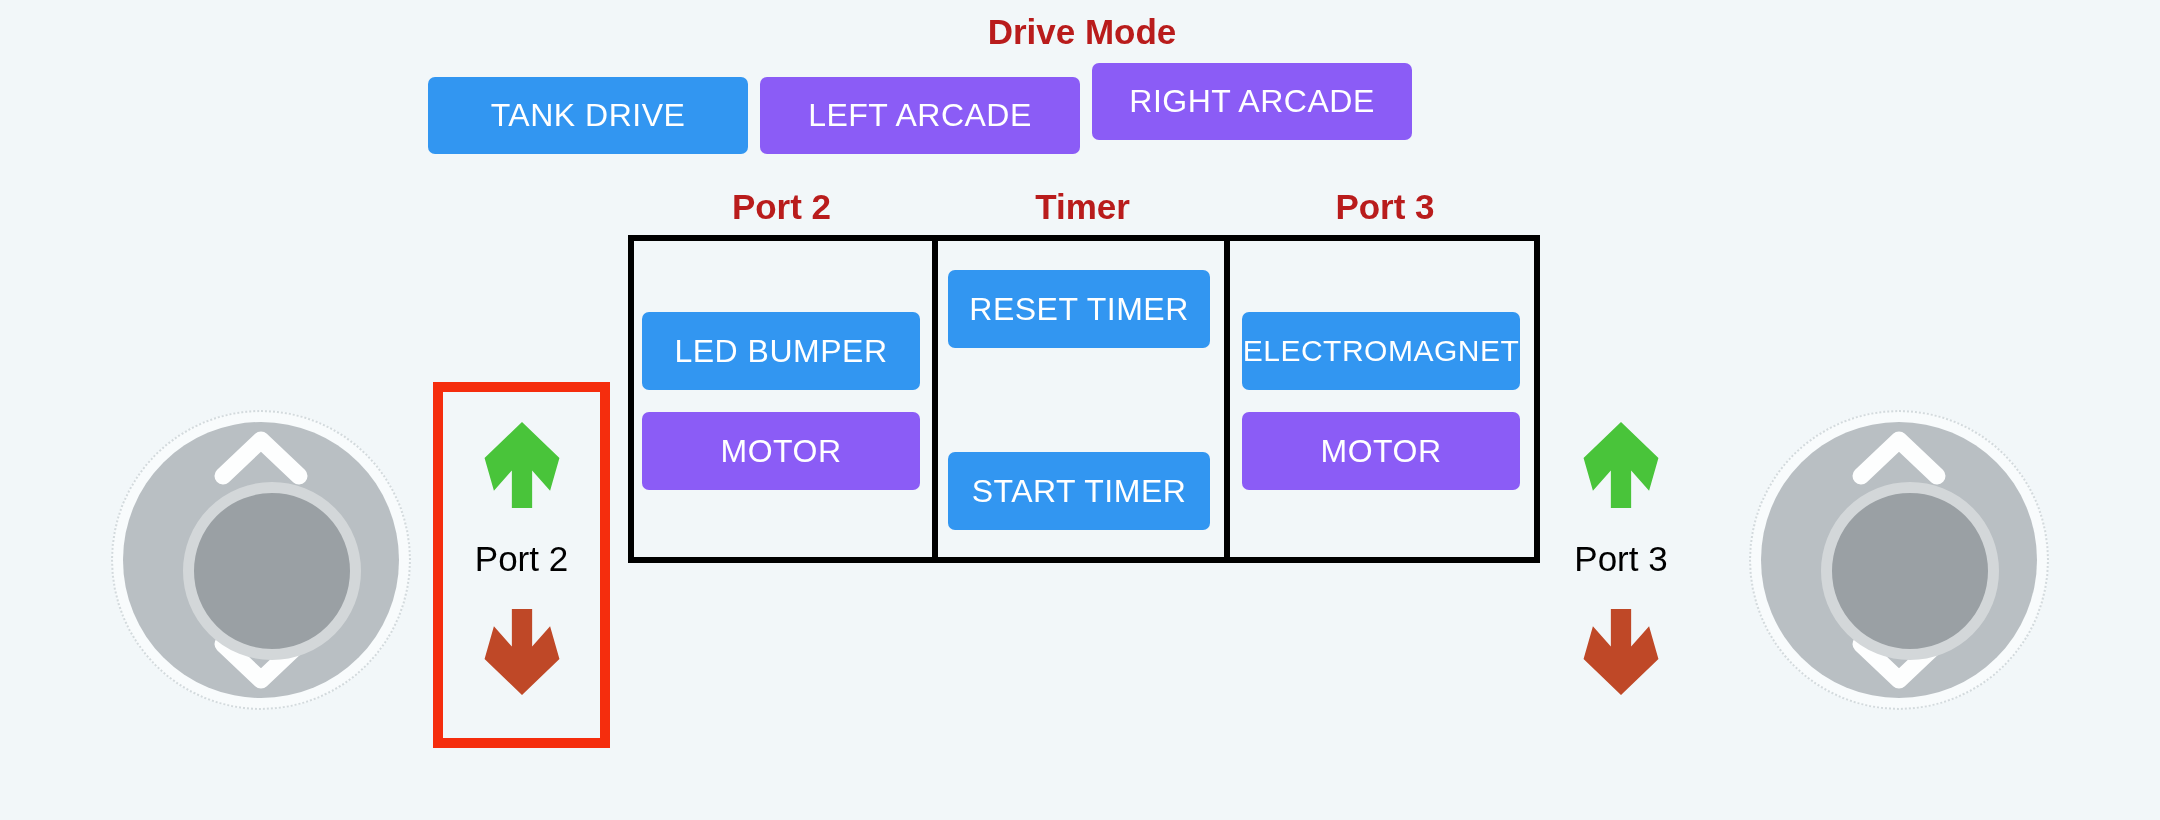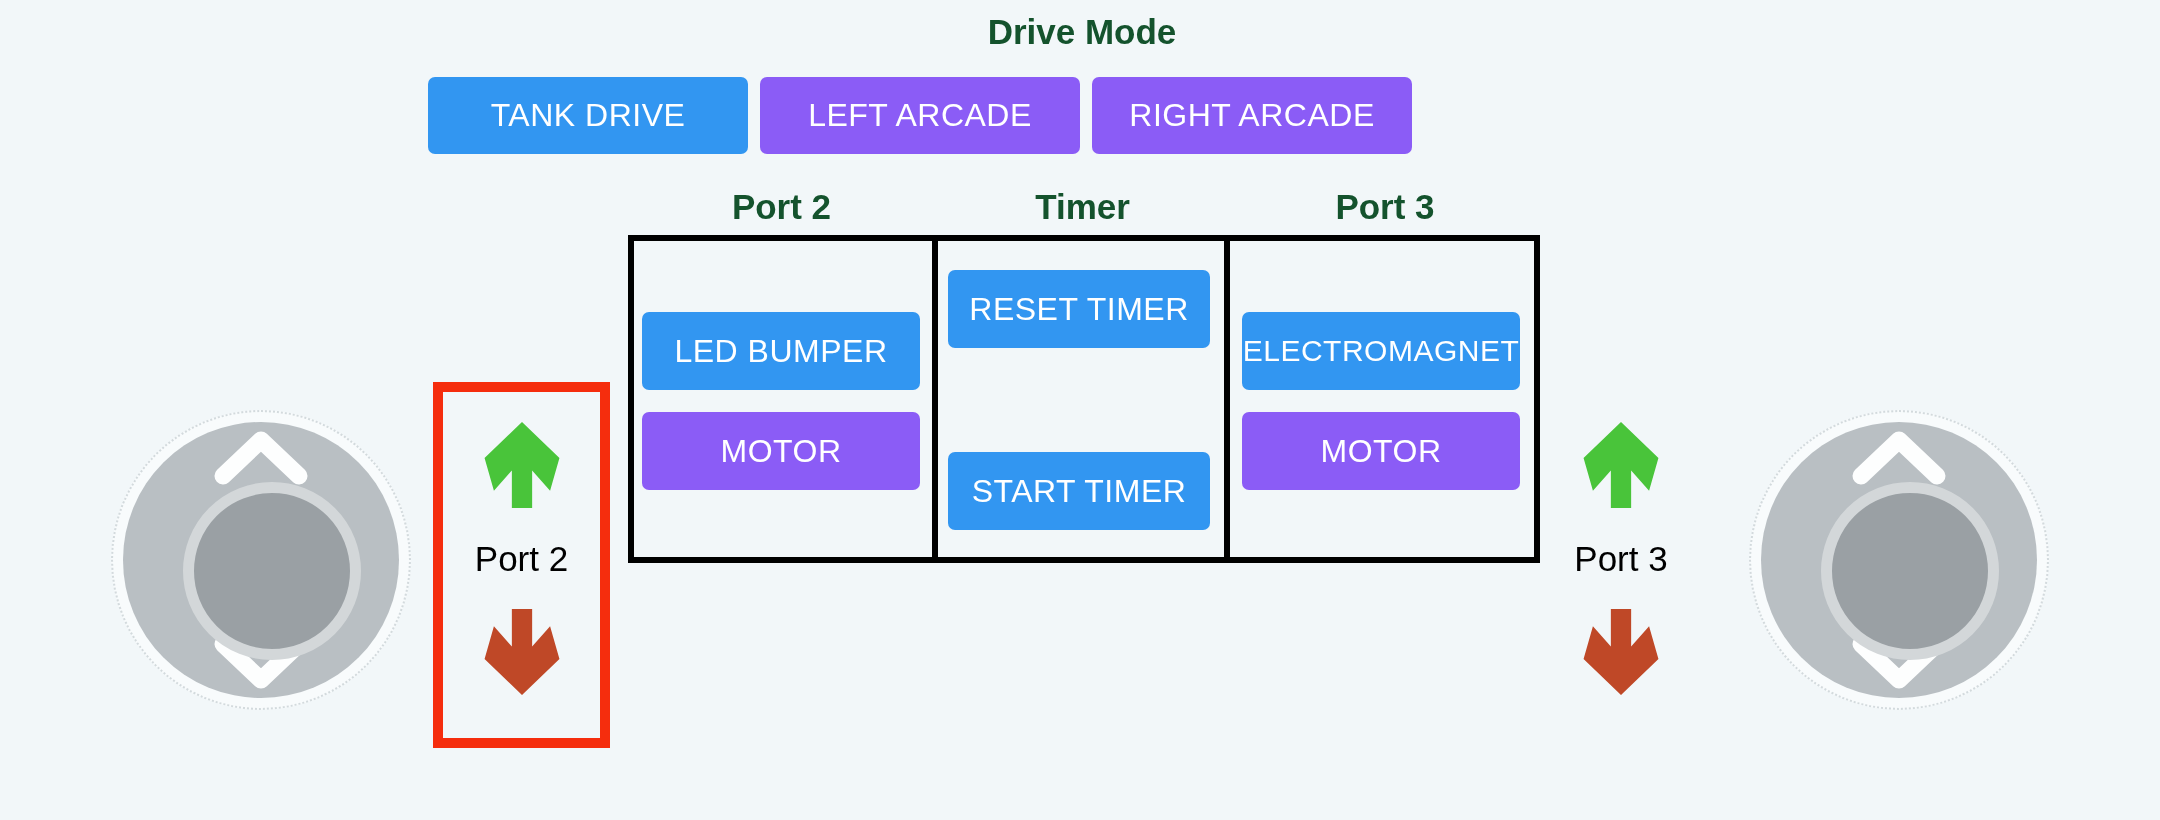--- a/index.html
+++ b/index.html
@@ -10,21 +10,21 @@
   .stage{
     position:relative;
     width:2160px;height:820px;
     background:#f2f7f9;
     overflow:hidden;
   }
   .abs{position:absolute;box-sizing:border-box;}
 
   
   .heading{
-    font-weight:bold;color:#14532d;font-size:35px;
+    font-weight:bold;color:#b91c1c;font-size:35px;
     text-align:center;line-height:44px;
   }
 
   
   .btn{
     display:flex;align-items:center;justify-content:center;
     color:#fff;font-size:32px;letter-spacing:.5px;
     border-radius:7px;border:none;cursor:pointer;
     font-family:"Liberation Sans","DejaVu Sans",sans-serif;
   }
@@ -75,21 +75,21 @@
 </style>
 </head>
 <body>
 
 <div class="stage">
 
   <div class="abs heading" style="left:882px;top:10px;width:400px;">Drive Mode</div>
 
   <button class="abs btn active" style="left:428px;top:77px;width:320px;height:77px;">TANK DRIVE</button>
   <button class="abs btn inactive" style="left:760px;top:77px;width:320px;height:77px;">LEFT ARCADE</button>
-  <button class="abs btn inactive" style="left:1092px;top:77px;width:320px;height:77px;">RIGHT ARCADE</button>
+  <button class="abs btn inactive" style="left:1092px;top:63px;width:320px;height:77px;">RIGHT ARCADE</button>
 
   <div class="abs heading" style="left:628px;top:185px;width:307px;">Port 2</div>
   <div class="abs heading" style="left:935px;top:185px;width:295px;">Timer</div>
   <div class="abs heading" style="left:1230px;top:185px;width:310px;">Port 3</div>
 
   <div class="abs panel" style="left:628px;top:235px;width:912px;height:328px;"></div>
   <div class="abs panel-divider" style="left:932px;top:235px;height:328px;"></div>
   <div class="abs panel-divider" style="left:1224px;top:235px;height:328px;"></div>
 
   <button class="abs btn active" style="left:642px;top:312px;width:278px;height:78px;">LED BUMPER</button>

